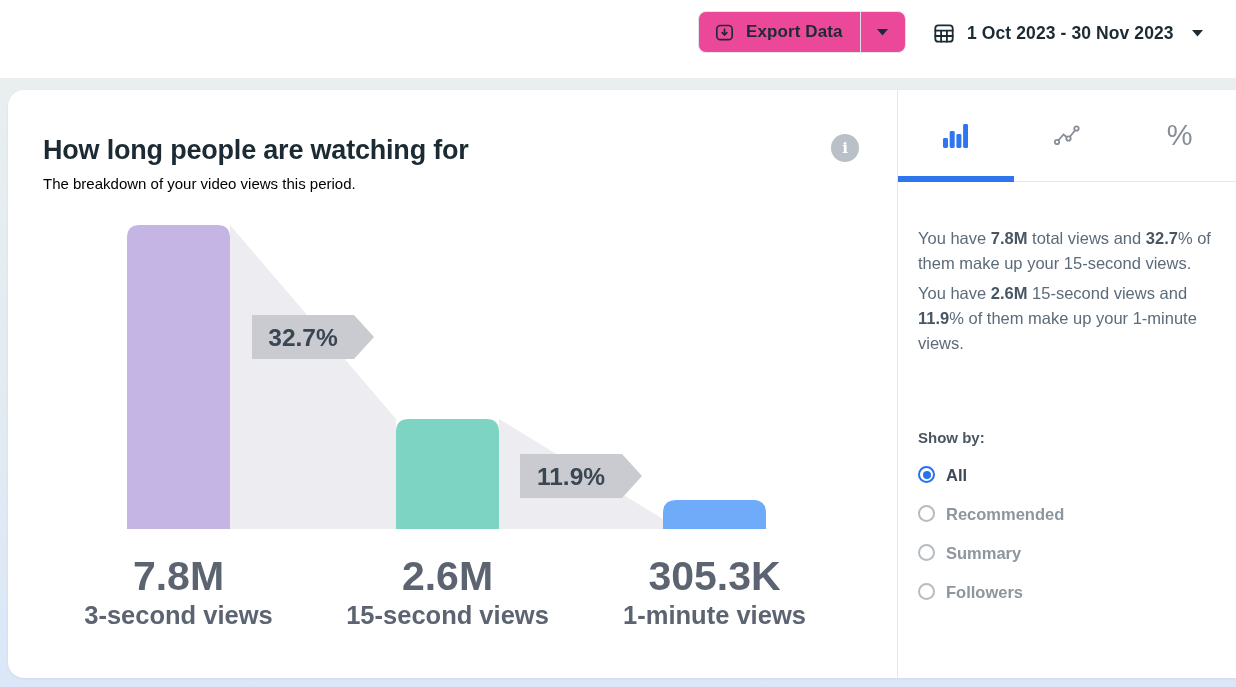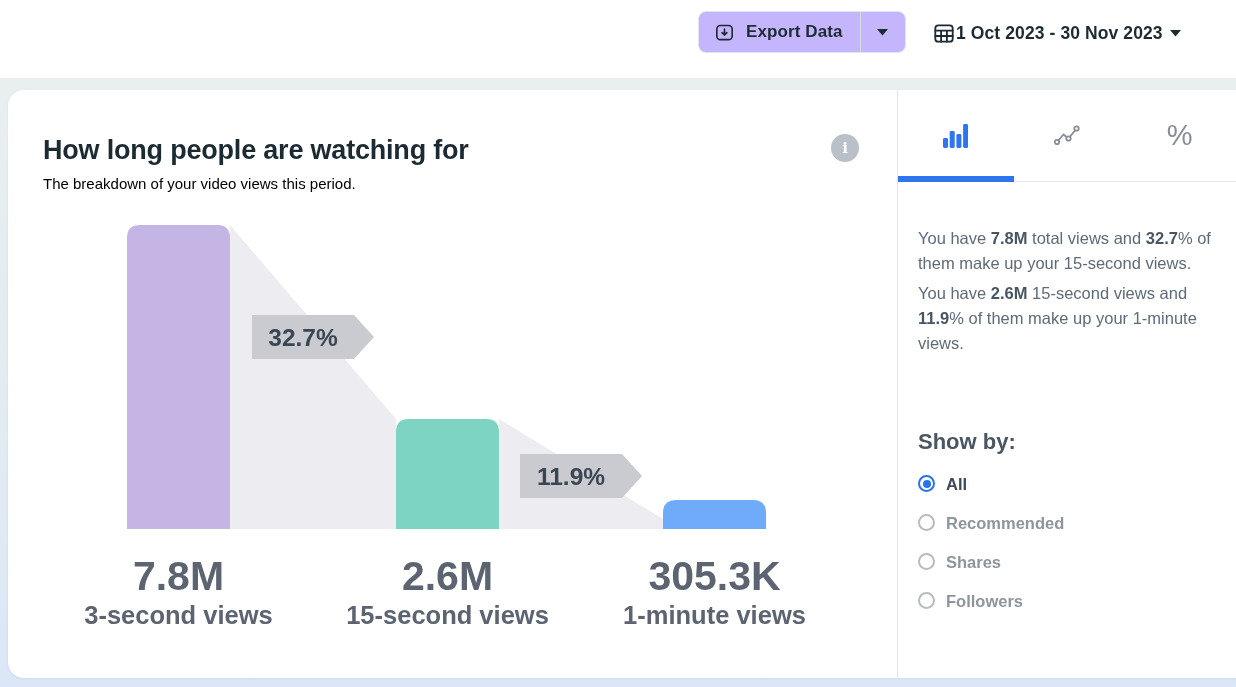--- a/index.html
+++ b/index.html
@@ -3,29 +3,29 @@
 <meta charset="utf-8">
 <style>
   * { margin:0; padding:0; box-sizing:border-box; }
   html,body { width:1236px; height:687px; overflow:hidden;
     font-family:"Liberation Sans", sans-serif; background:#fff; }
   .stage { position:relative; width:1236px; height:687px; }
 
   
   .topbar { position:absolute; left:0; top:0; width:1236px; height:78px; background:#fff; }
   .export-group { position:absolute; left:698px; top:11px; height:42px; display:flex;
-    background:#c4b5fd; border:1px solid #e3e6e8; border-radius:8px; overflow:hidden; }
+    background:#ec4899; border:1px solid #e3e6e8; border-radius:8px; overflow:hidden; }
   .export-main { display:flex; align-items:center; gap:11px; padding:0 17px 0 15px;
     cursor:pointer; background:transparent; border:none; }
   .export-label { font-size:17px; font-weight:700; color:#1c2b33; letter-spacing:.1px; }
   .export-caret { width:45px; border-left:1px solid #dcdfe2; display:flex; align-items:center;
     justify-content:center; cursor:pointer; background:transparent; border-top:none;
     border-right:none; border-bottom:none; }
   .date-picker { position:absolute; left:932px; top:17px; height:32px; display:flex;
-    align-items:center; cursor:pointer; }
+    align-items:center; gap:11px; cursor:pointer; }
   .date-label { font-size:17.5px; font-weight:700; color:#1c2b33; letter-spacing:.1px; }
   .caret-down { margin-left:6px; }
 
   
   .page-bg { position:absolute; left:0; top:78px; width:1236px; height:609px;
     background:linear-gradient(180deg,#e9efef 0%, #e3ebf2 55%, #dbe7f8 100%); }
   .card { position:absolute; left:8px; top:90px; width:1228px; height:588px;
     background:#fff; border-radius:16px 0 0 16px; box-shadow:0 1px 3px rgba(0,0,0,.06); }
 
   
@@ -48,21 +48,21 @@
     background:#2e75f0; }
   .pct-glyph { font-size:29px; color:#878e98; font-weight:400; }
 
   .summary-section { padding:25px 14px 0 20px; }
   .summary-heading { font-size:17.5px; font-weight:700; color:#1c2b33; }
   .summary-section p { margin-top:19px; font-size:16.5px; line-height:25px; color:#5d6b79; }
   .summary-section p:nth-of-type(2) { margin-top:5px; }
   .summary-section b { color:#475664; }
 
   .show-by { padding:0 20px; margin-top:73px; }
-  .show-by-heading { font-size:22px; font-weight:700; color:#4a5662; }
+  .show-by-heading { font-size:15px; font-weight:700; color:#4a5662; }
   .radio-row { display:flex; align-items:flex-start; gap:11px; margin-top:20px; cursor:pointer; }
   .radio-row:first-of-type { margin-top:26px; }
   .radio-dot { position:relative; width:17px; height:17px; border-radius:50%;
     border:2px solid #b6bcc2; background:#fff; flex:0 0 17px; }
   .radio-row.selected .radio-dot { border-color:#2673f0; }
   .radio-row.selected .radio-dot::after { content:''; position:absolute; inset:2.5px;
     border-radius:50%; background:#2673f0; }
   .radio-label { font-size:16.5px; font-weight:700; color:#8d959d; }
   .radio-row.selected .radio-label { color:#3d4955; }
 </style>
@@ -167,21 +167,21 @@
         <div class="radio-row selected">
           <span class="radio-dot"></span>
           <span class="radio-label">All</span>
         </div>
         <div class="radio-row">
           <span class="radio-dot"></span>
           <span class="radio-label">Recommended</span>
         </div>
         <div class="radio-row">
           <span class="radio-dot"></span>
-          <span class="radio-label">Shares</span>
+          <span class="radio-label">Summary</span>
         </div>
         <div class="radio-row">
           <span class="radio-dot"></span>
           <span class="radio-label">Followers</span>
         </div>
       </div>
     </div>
   </div>
 </div>
 

